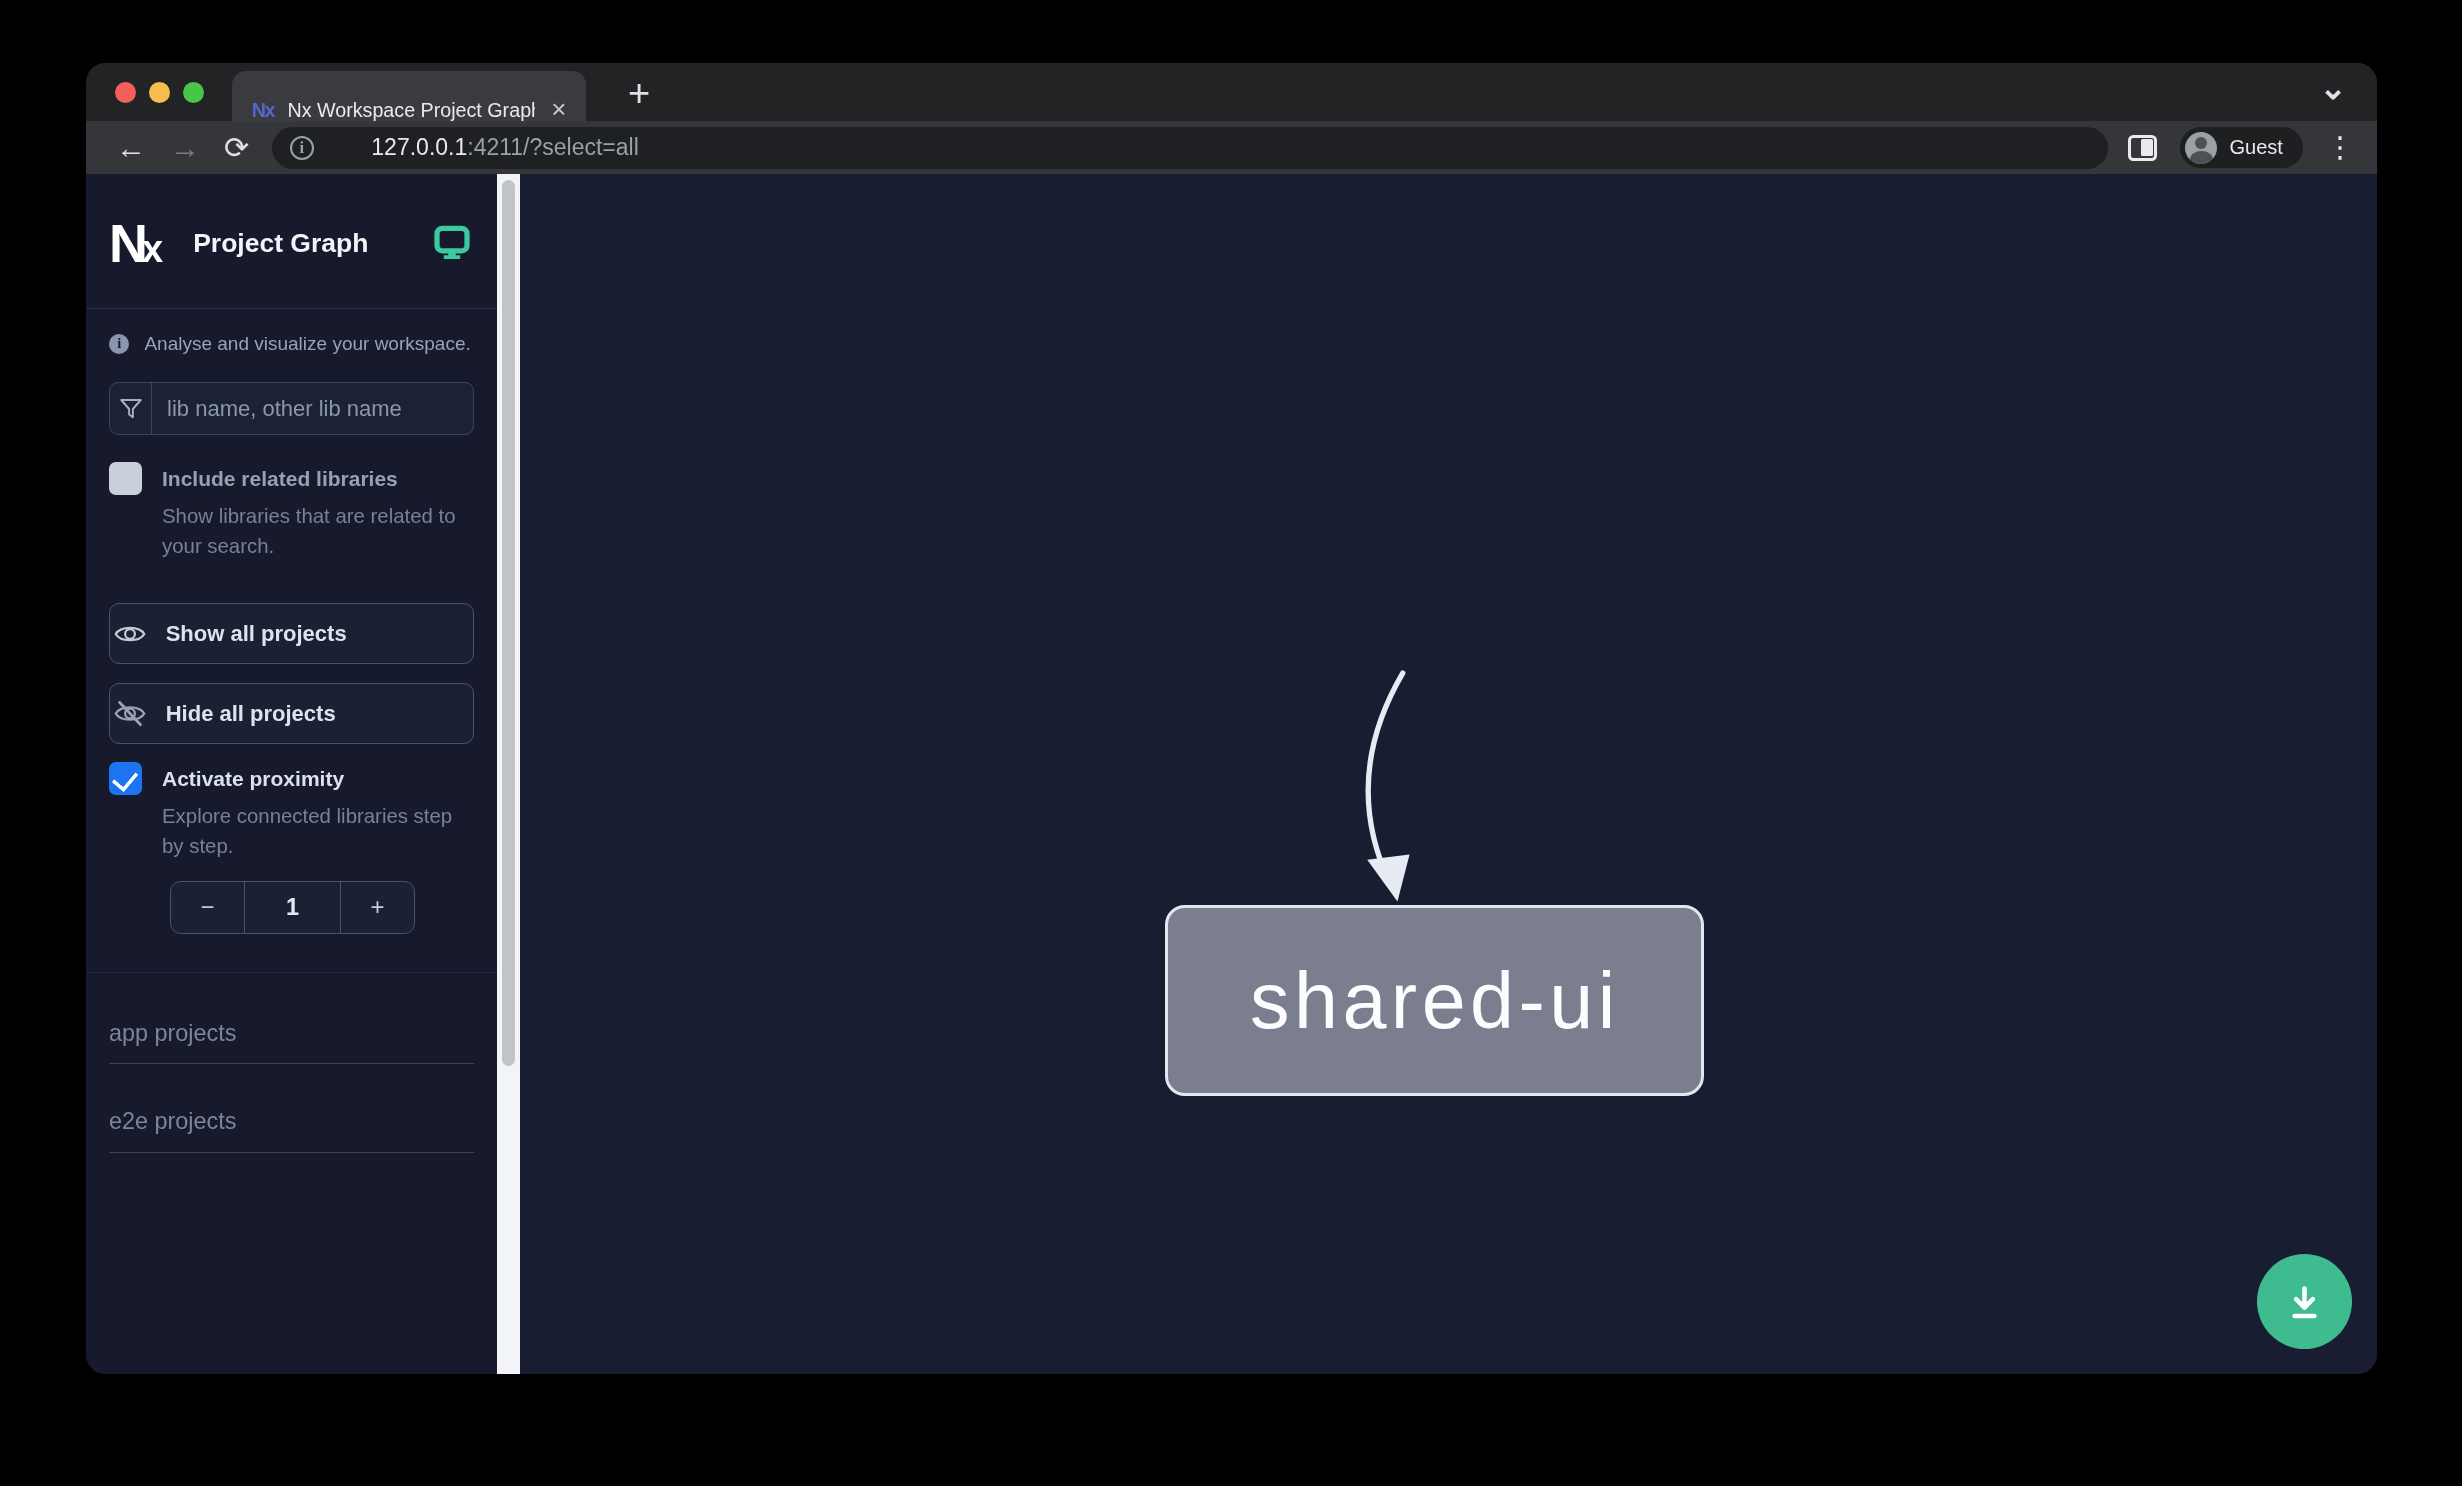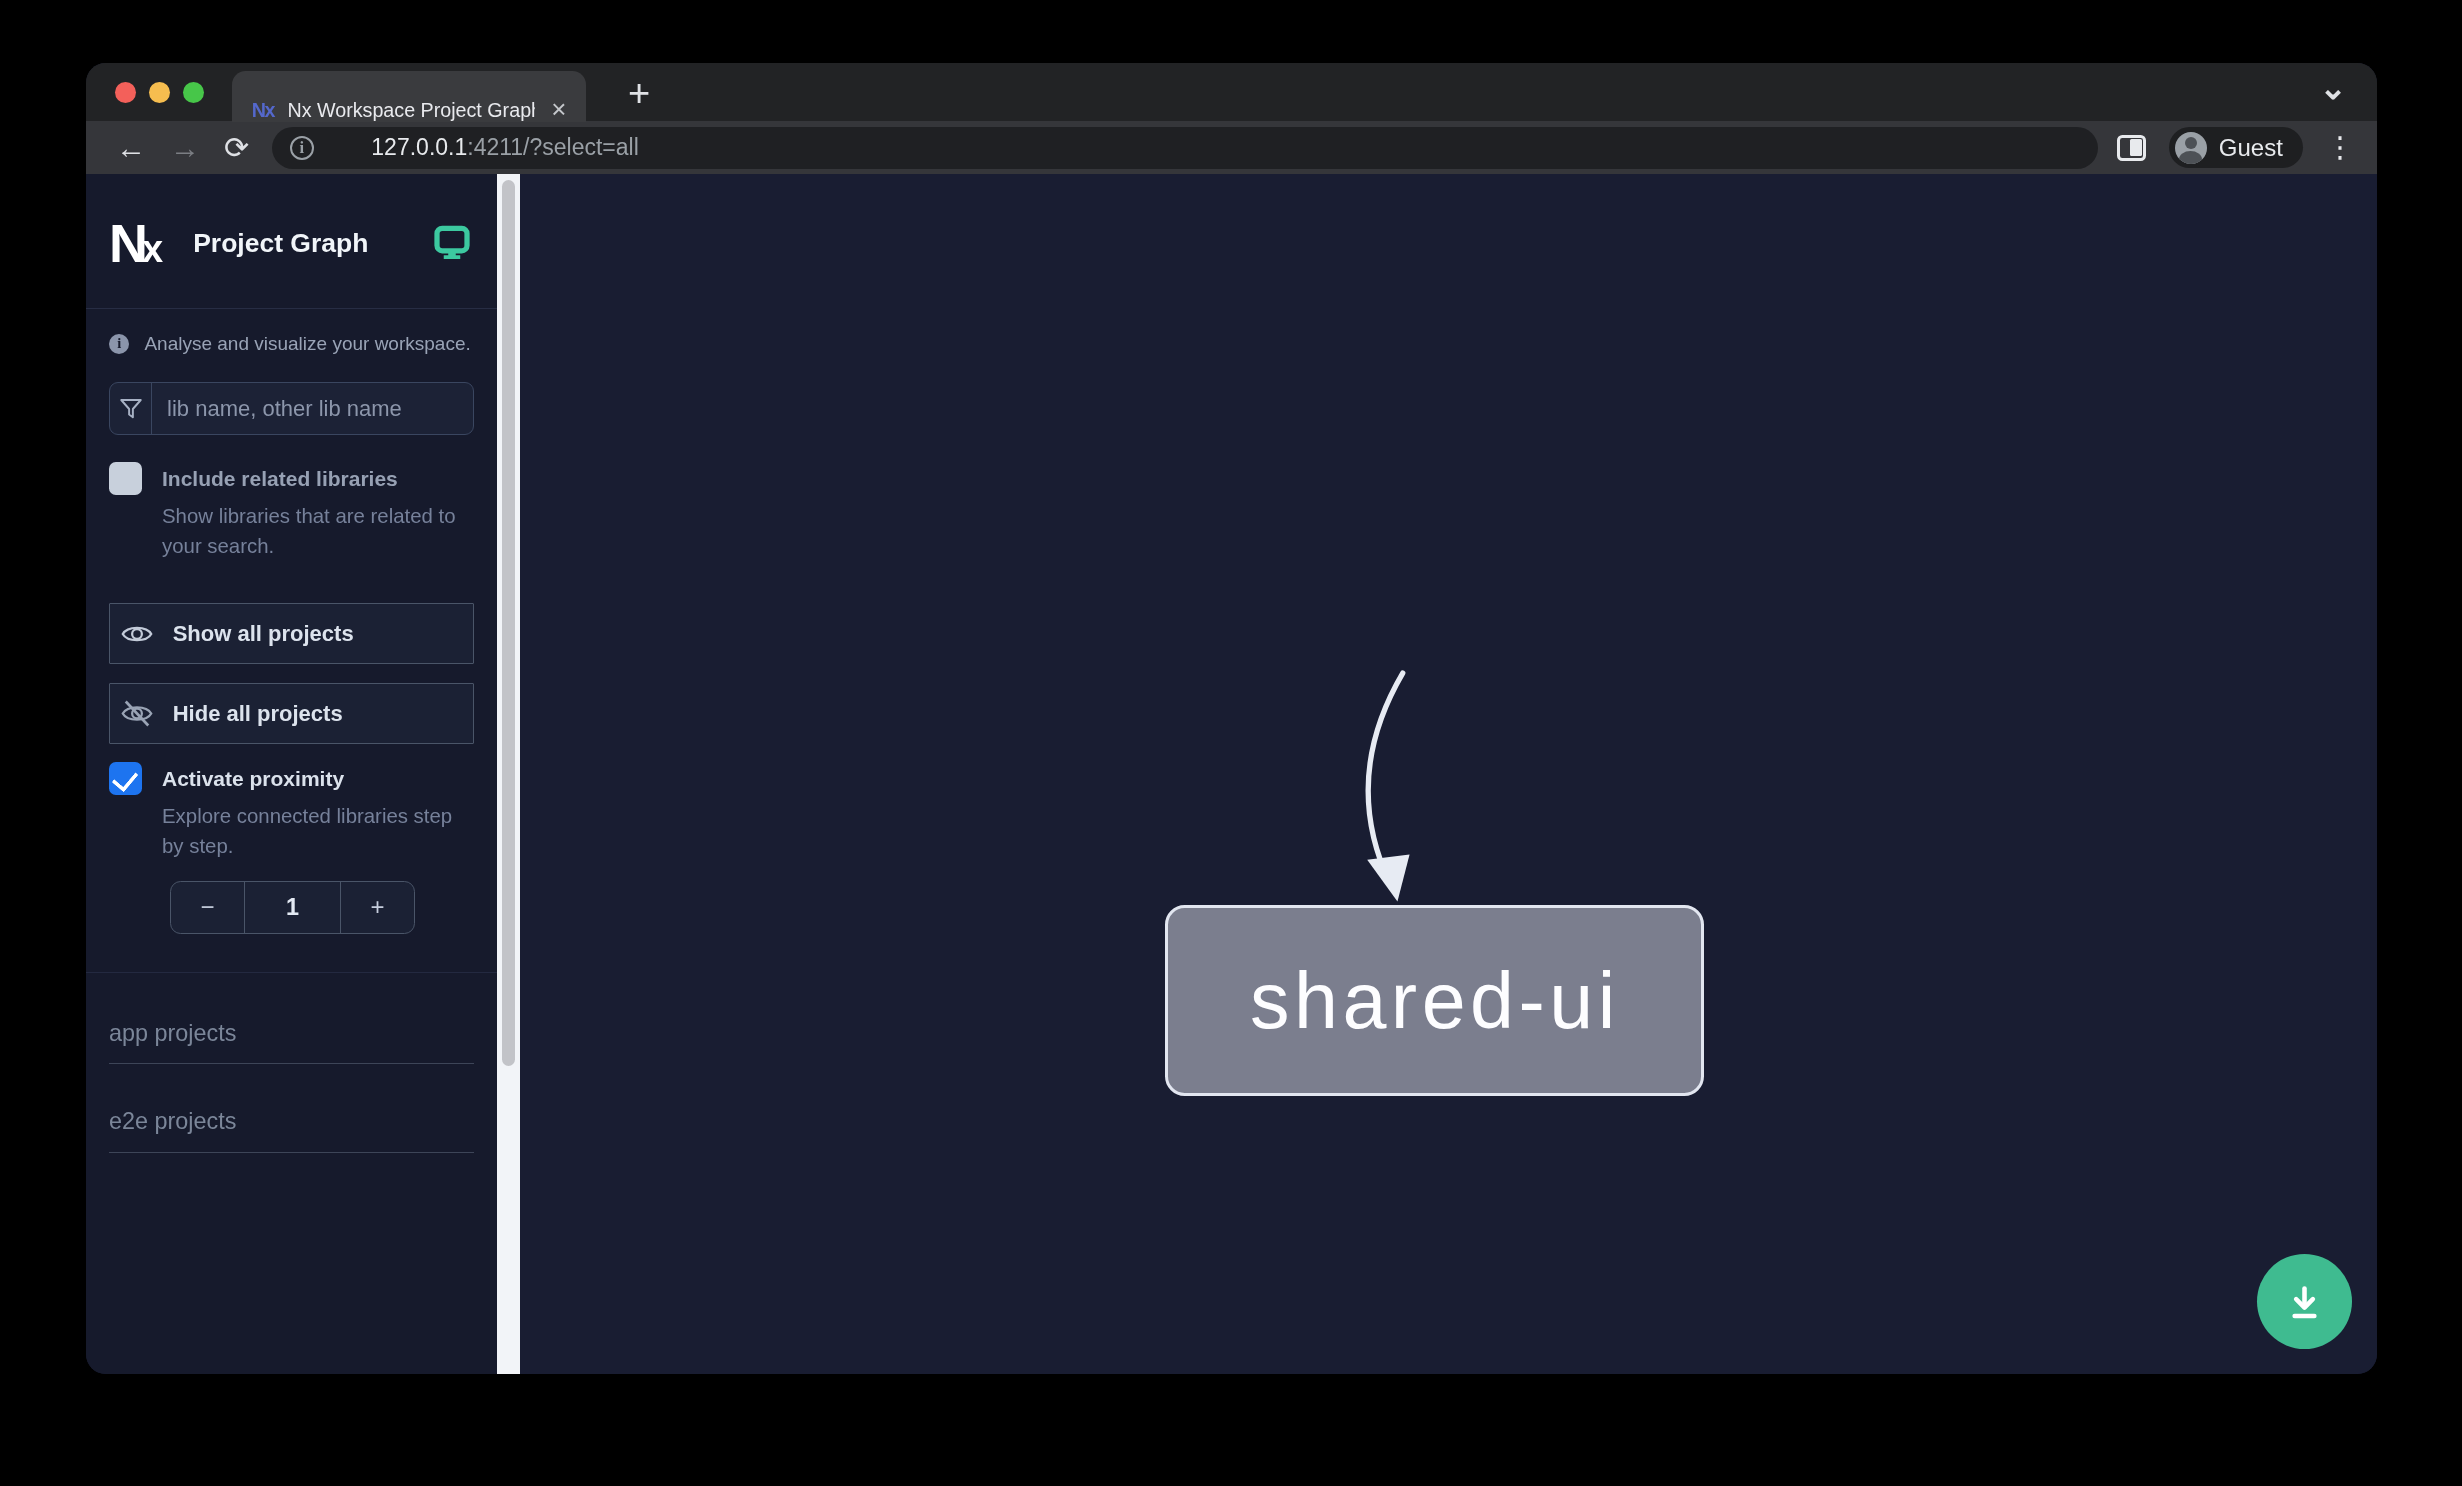--- a/index.html
+++ b/index.html
@@ -58,21 +58,21 @@
   .toolbar-right { display:flex; align-items:center; gap:23px; margin-right:4.5px; }
   .sidepanel { width:29px; height:26px; border:3px solid #e8eaed; border-radius:5.3px; position:relative; }
   .sidepanel::after { content:""; position:absolute; right:1.5px; top:1.5px; bottom:1.5px; width:12px; background:#e8eaed; border-radius:1.5px; }
   .guest-pill {
     height:41px; border-radius:20.4px; background:#1e1f21;
     display:flex; align-items:center; gap:12px; padding:0 19.7px 0 5.3px;
   }
   .avatar { width:32px; height:32px; border-radius:50%; background:#9aa0a6; position:relative; overflow:hidden; }
   .avatar::before { content:""; position:absolute; left:9.8px; top:5.3px; width:12px; height:12px; border-radius:50%; background:#4d5156; }
   .avatar::after { content:""; position:absolute; left:4.5px; top:19.7px; width:23px; height:16.6px; border-radius:50% 50% 0 0; background:#4d5156; }
-  .guest-label { color:#e8eaed; font-size:24px; }
+  .guest-label { color:#e8eaed; font-size:20px; }
   .dots { color:#e8eaed; font-size:29px; line-height:1; }
   
   .content { flex:1; display:flex; min-height:0; }
   .sidebar {
     flex:0 0 411px; background:#161a2c; padding:0 23px; position:relative; overflow:hidden;
   }
   .scrollstrip { flex:0 0 23.4px; background:#f2f4f8; position:relative; }
   .scrollthumb { position:absolute; left:5.3px; top:6px; width:13px; height:886px; background:#c2c3c8; border-radius:6.8px; }
   .canvas { flex:1; position:relative; background:#191d32; overflow:hidden; }
 
@@ -110,22 +110,22 @@
   .checkbox.empty { background:#ffffff; }
   .checkbox.checked { background:#1d74f0; position:relative; }
   .checkbox.checked::after {
     content:""; position:absolute; left:8.3px; top:5.3px; width:12px; height:19px;
     border:solid #fff; border-width:0 4.5px 4.5px 0; transform:rotate(40deg); border-radius:1.5px;
   }
   .check-label { font-size:21px; font-weight:700; color:#dbe2ec; align-self:center; }
   .check-label.dim { color:#97a1b4; }
   .check-desc { grid-column:2; font-size:20.4px; line-height:30px; color:#76819a; max-width:325px; }
   .sb-button {
-    margin-top:19px; height:61px; background:#1b2134; border:1.5px solid #4a5568; border-radius:1px;
-    display:flex; align-items:center; gap:19.7px; padding:0 11px;
+    margin-top:19px; height:61px; background:#1b2134; border:1.5px solid #4a5568; border-radius:10px;
+    display:flex; align-items:center; gap:19.7px; padding:0 4px;
     font-size:22px; font-weight:600; color:#dce3ed;
   }
   .sb-button.first { margin-top:42px; }
   .stepper {
     margin:19.7px 0 0 61px; width:245px; height:53px; border:1.5px solid #4a5568; border-radius:10.6px;
     display:grid; grid-template-columns:73px 1fr 73px; background:#1b2134; overflow:hidden;
   }
   .stepper > div { display:flex; align-items:center; justify-content:center; font-size:24px; color:#c6cedd; }
   .stepper .value { border-left:1.5px solid #4a5568; border-right:1.5px solid #4a5568; font-weight:700; color:#e3e9f3; font-size:23.4px; }
   .projects-divider { border-top:1.5px solid #232940; margin:38px -23px 0; }

